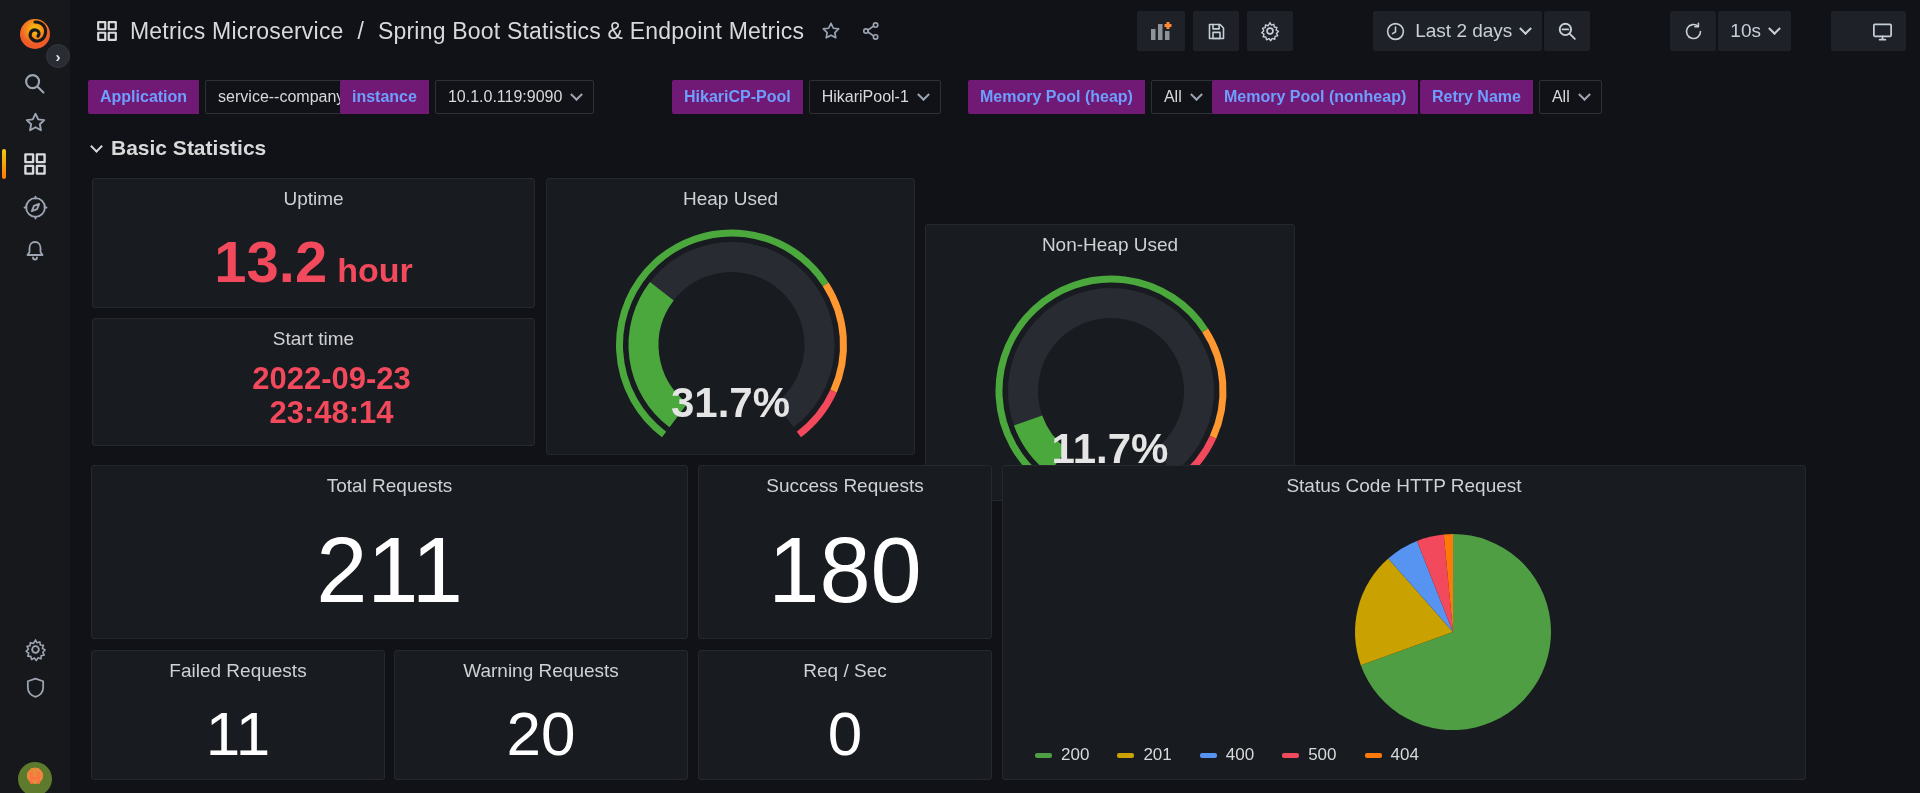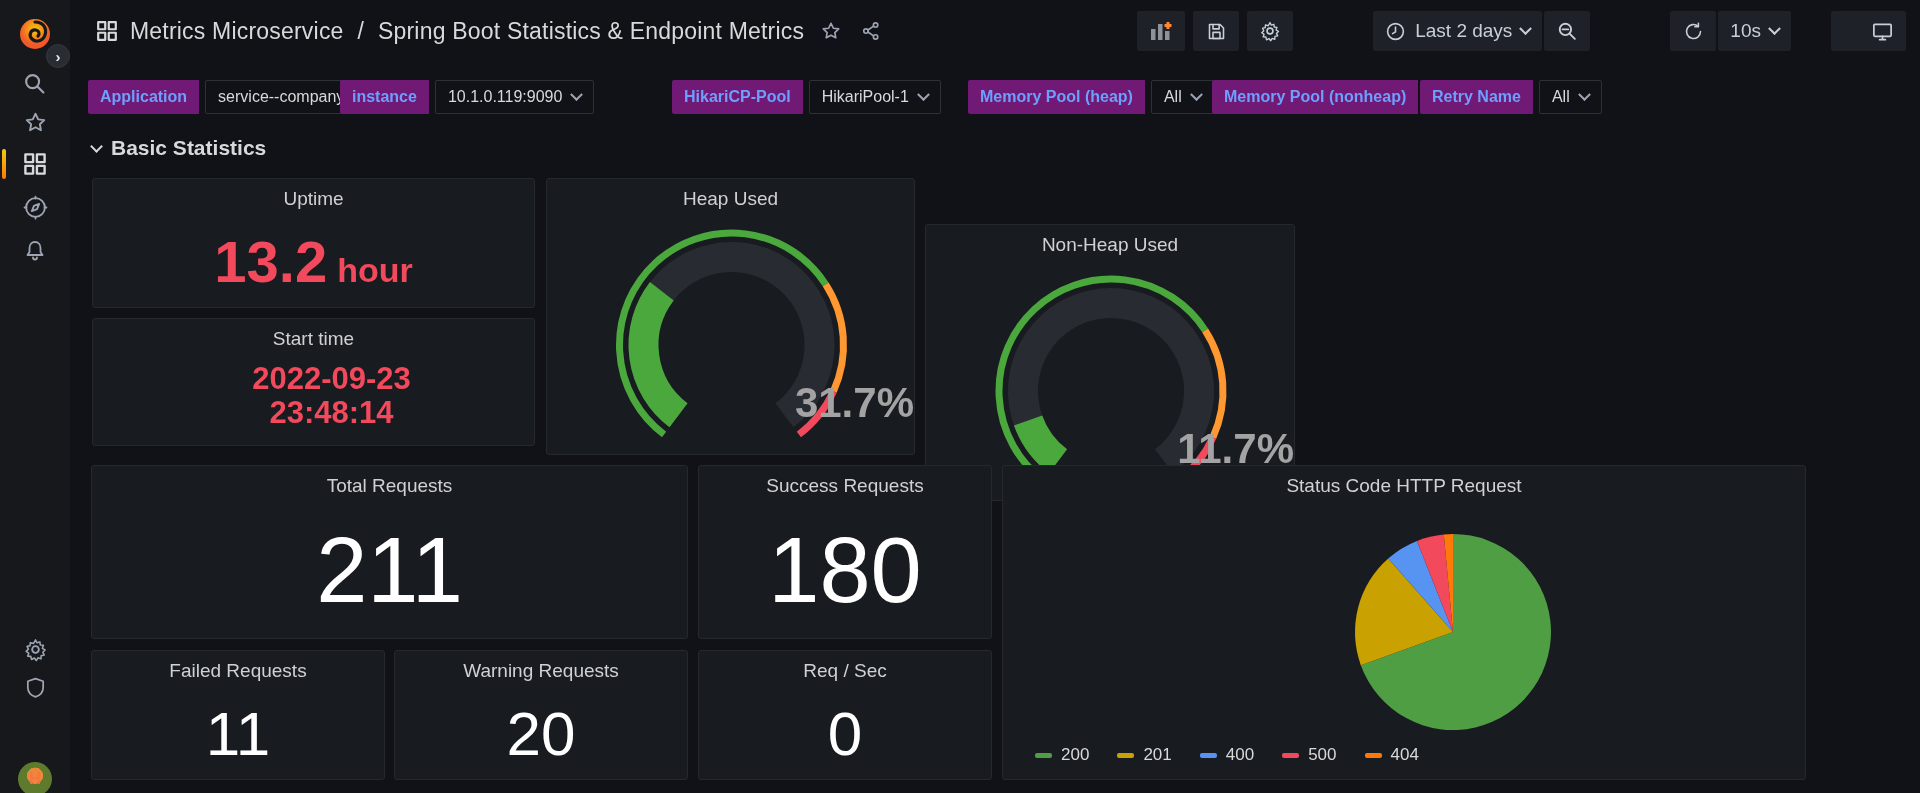--- a/index.html
+++ b/index.html
@@ -61,21 +61,21 @@
   .stat-big { position:absolute; left:0; right:0; top:36px; bottom:0; display:flex;
     align-items:center; justify-content:center; color:#fff; font-weight:500; }
   .red { color:#f2495c; }
   .uptime-wrap { display:flex; align-items:baseline; gap:10px; }
   .uptime-num { font-size:58px; font-weight:600; }
   .uptime-unit { font-size:34px; font-weight:600; }
   .start-lines { text-align:center; font-size:31px; font-weight:600; line-height:1.1;margin-left:36px; }
   .huge { font-size:92px; }
   .big { font-size:62px; }
   .gauge-svg { position:absolute; left:0; top:26px; }
-  .gauge-val { position:absolute; left:0; right:0; top:200px; text-align:right; color:#a3a3a3;
+  .gauge-val { position:absolute; left:0; right:0; top:200px; text-align:center; color:#e5e5e5;
     font-size:42px; font-weight:600; }
   #pie-legend { position:absolute; left:32px; bottom:14px; display:flex; gap:28px; align-items:center; }
   .legend-item { display:flex; align-items:center; gap:9px; color:#d8d9da; font-size:17px; cursor:pointer; }
   .legend-swatch { width:17px; height:5px; border-radius:2px; display:inline-block; }
 </style>
 </head>
 <body>
 
 <div id="sidebar">
   <div id="logo">

